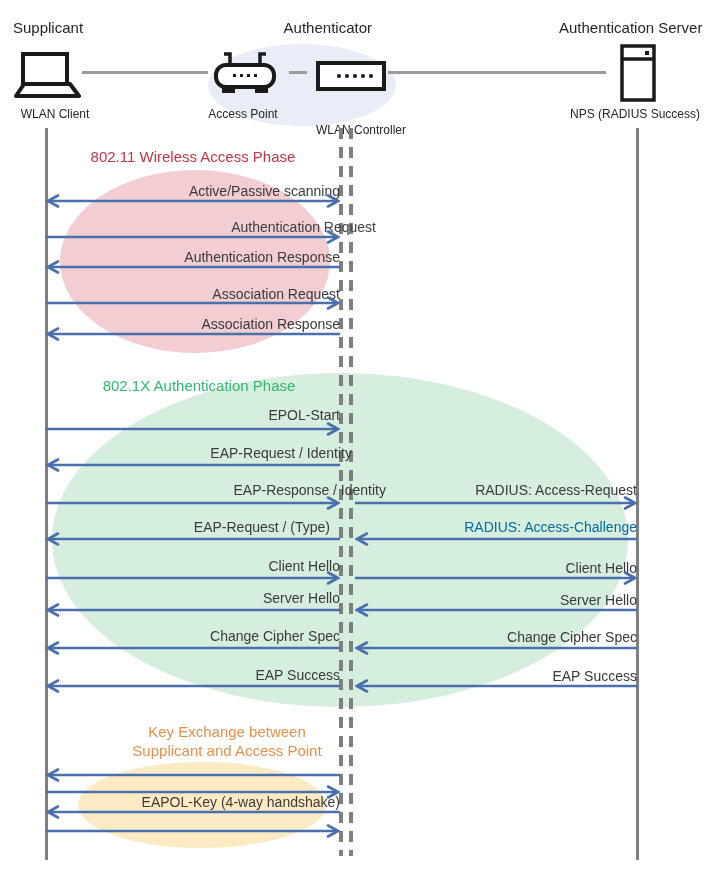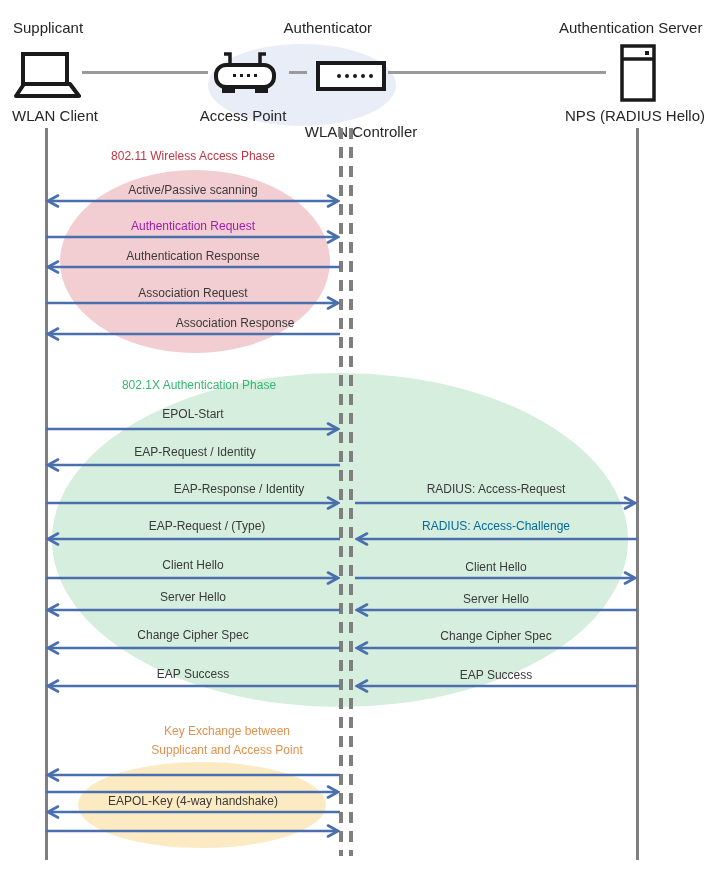--- a/index.html
+++ b/index.html
@@ -2,33 +2,33 @@
 <html><head>
 <meta charset="utf-8">
 <style>
   html,body{margin:0;padding:0;background:#fff;}
   .canvas{
     position:relative;width:713px;height:875px;background:#ffffff;
     font-family:"Liberation Sans",sans-serif;overflow:hidden;
   }
   
   .actor-role{position:absolute;top:19px;font-size:15px;color:#262626;white-space:nowrap;}
-  .device-label{position:absolute;top:107px;font-size:15px;color:#262626;text-align:center;white-space:nowrap;}
+  .device-label{position:absolute;top:107px;font-size:12px;color:#262626;text-align:center;white-space:nowrap;}
   .conn{position:absolute;top:71px;height:3px;background:#9b9b9b;}
   .hdr-ellipse{position:absolute;left:208px;top:44px;width:188px;height:82px;border-radius:50%;z-index:0;}
   .icon{position:absolute;z-index:1;}
   
   .lifeline{position:absolute;top:128px;height:732px;width:3px;background:#7f7f7f;z-index:2;}
   .lifeline-dashed{position:absolute;top:128px;height:728px;width:4px;z-index:2;
     background:repeating-linear-gradient(to bottom,#7f7f7f 0 11px,transparent 11px 19px);}
   
   .phase-ellipse{position:absolute;border-radius:50%;z-index:1;}
   
-  .phase-title{position:absolute;font-size:12px;text-align:center;z-index:3;line-height:19px;}
-  .msg-label{position:absolute;font-size:12px;color:#3a3a3a;text-align:center;z-index:3;white-space:nowrap;}
+  .phase-title{position:absolute;font-size:15px;text-align:center;z-index:3;line-height:19px;}
+  .msg-label{position:absolute;font-size:14px;color:#3a3a3a;text-align:right;z-index:3;white-space:nowrap;}
   .msg-arrow{position:absolute;z-index:3;}
 </style>
 </head>
 <body>
 
 <div class="canvas">
 
   <div class="hdr-ellipse" style="background: rgb(233, 237, 247);"></div>
 
   <div class="actor-role" style="left:13px;">Supplicant</div>
@@ -67,21 +67,21 @@
 
   <svg class="icon" style="left:620px;top:44px;" width="37" height="58" viewBox="0 0 37 58">
     <rect x="2" y="2" width="32" height="54" fill="#ffffff" stroke="#1a1a1a" stroke-width="3.5"></rect>
     <line x1="2" y1="15" x2="34" y2="15" stroke="#1a1a1a" stroke-width="3.5"></line>
     <rect x="25" y="7" width="4" height="4" fill="#1a1a1a"></rect>
   </svg>
 
   <div class="device-label" style="left:0px;width:110px;">WLAN Client</div>
   <div class="device-label" style="left:193px;width:100px;">Access Point</div>
   <div class="device-label" style="left:301px;width:120px;margin-top:16px;">WLAN Controller</div>
-  <div class="device-label" style="left:560px;width:150px;">NPS (RADIUS Hello)</div>
+  <div class="device-label" style="left:560px;width:150px;">NPS (RADIUS Success)</div>
 
   <div class="phase-ellipse" style="left: 60px; top: 170px; width: 270px; height: 183px; background: rgb(242, 205, 209);"></div>
   <div class="phase-ellipse" style="left: 52px; top: 373px; width: 576px; height: 334px; background: rgb(214, 238, 221);"></div>
   <div class="phase-ellipse" style="left: 78px; top: 762px; width: 248px; height: 86px; background: rgb(252, 235, 194);"></div>
 
   <div class="lifeline" style="left:45px;"></div>
   <div class="lifeline-dashed" style="left:339px;"></div>
   <div class="lifeline-dashed" style="left:349px;"></div>
   <div class="lifeline" style="left:636px;"></div>
 
@@ -92,56 +92,56 @@
     <div>Supplicant and Access Point</div>
   </div>
 
   <div id="messages">
       <div class="msg-label" style="left: 46px; width: 294px; top: 183px; color: rgb(58, 58, 58);">Active/Passive scanning</div>
       <svg class="msg-arrow" width="294" height="14" viewBox="0 0 294 14" style="left: 46px; top: 194px;">
         <line x1="3" x2="291" y1="7" y2="7" stroke="#4a6fae" stroke-width="2.4"></line>
         <path d="M 282 1.5 L 292 7 L 282 12.5" fill="none" stroke="#4a6fae" stroke-width="2.6" stroke-linecap="round" stroke-linejoin="miter"></path>
         <path d="M 12 1.5 L 2 7 L 12 12.5" fill="none" stroke="#4a6fae" stroke-width="2.6" stroke-linecap="round" stroke-linejoin="miter"></path>
       </svg>
-      <div class="msg-label" style="left: 46px; width: 294px; top: 219px; color: #a21caf;">Authentication Request</div>
+      <div class="msg-label" style="left: 46px; width: 294px; top: 219px; color: #404040; padding-left: 36px;">Authentication Request</div>
       <svg class="msg-arrow" width="294" height="14" viewBox="0 0 294 14" style="left: 46px; top: 230px;">
         <line x1="0" x2="291" y1="7" y2="7" stroke="#4a6fae" stroke-width="2.4"></line>
         <path d="M 282 1.5 L 292 7 L 282 12.5" fill="none" stroke="#4a6fae" stroke-width="2.6" stroke-linecap="round" stroke-linejoin="miter"></path>
       </svg>
       <div class="msg-label" style="left: 46px; width: 294px; top: 249px; color: rgb(58, 58, 58);">Authentication Response</div>
       <svg class="msg-arrow" width="294" height="14" viewBox="0 0 294 14" style="left: 46px; top: 260px;">
         <line x1="3" x2="294" y1="7" y2="7" stroke="#4a6fae" stroke-width="2.4"></line>
         <path d="M 12 1.5 L 2 7 L 12 12.5" fill="none" stroke="#4a6fae" stroke-width="2.6" stroke-linecap="round" stroke-linejoin="miter"></path>
       </svg>
       <div class="msg-label" style="left: 46px; width: 294px; top: 286px; color: rgb(58, 58, 58);">Association Request</div>
       <svg class="msg-arrow" width="294" height="14" viewBox="0 0 294 14" style="left: 46px; top: 296px;">
         <line x1="0" x2="291" y1="7" y2="7" stroke="#4a6fae" stroke-width="2.4"></line>
         <path d="M 282 1.5 L 292 7 L 282 12.5" fill="none" stroke="#4a6fae" stroke-width="2.6" stroke-linecap="round" stroke-linejoin="miter"></path>
       </svg>
-      <div class="msg-label" style="left: 46px; width: 294px; top: 316px; color: rgb(58, 58, 58); padding-left: 42px;">Association Response</div>
+      <div class="msg-label" style="left: 46px; width: 294px; top: 316px; color: rgb(58, 58, 58);">Association Response</div>
       <svg class="msg-arrow" width="294" height="14" viewBox="0 0 294 14" style="left: 46px; top: 327px;">
         <line x1="3" x2="294" y1="7" y2="7" stroke="#4a6fae" stroke-width="2.4"></line>
         <path d="M 12 1.5 L 2 7 L 12 12.5" fill="none" stroke="#4a6fae" stroke-width="2.6" stroke-linecap="round" stroke-linejoin="miter"></path>
       </svg>
       <div class="msg-label" style="left: 46px; width: 294px; top: 407px; color: rgb(58, 58, 58);">EPOL-Start</div>
       <svg class="msg-arrow" width="294" height="14" viewBox="0 0 294 14" style="left: 46px; top: 422px;">
         <line x1="0" x2="291" y1="7" y2="7" stroke="#4a6fae" stroke-width="2.4"></line>
         <path d="M 282 1.5 L 292 7 L 282 12.5" fill="none" stroke="#4a6fae" stroke-width="2.6" stroke-linecap="round" stroke-linejoin="miter"></path>
       </svg>
-      <div class="msg-label" style="left: 48px; width: 294px; top: 445px; color: rgb(58, 58, 58);">EAP-Request / Identity</div>
+      <div class="msg-label" style="left: 58px; width: 294px; top: 445px; color: rgb(58, 58, 58);">EAP-Request / Identity</div>
       <svg class="msg-arrow" width="294" height="14" viewBox="0 0 294 14" style="left: 46px; top: 458px;">
         <line x1="3" x2="294" y1="7" y2="7" stroke="#4a6fae" stroke-width="2.4"></line>
         <path d="M 12 1.5 L 2 7 L 12 12.5" fill="none" stroke="#4a6fae" stroke-width="2.6" stroke-linecap="round" stroke-linejoin="miter"></path>
       </svg>
       <div class="msg-label" style="left: 46px; width: 294px; top: 482px; color: rgb(58, 58, 58); padding-left: 46px;">EAP-Response / Identity</div>
       <svg class="msg-arrow" width="294" height="14" viewBox="0 0 294 14" style="left: 46px; top: 496px;">
         <line x1="0" x2="291" y1="7" y2="7" stroke="#4a6fae" stroke-width="2.4"></line>
         <path d="M 282 1.5 L 292 7 L 282 12.5" fill="none" stroke="#4a6fae" stroke-width="2.6" stroke-linecap="round" stroke-linejoin="miter"></path>
       </svg>
-      <div class="msg-label" style="left: 60px; width: 294px; top: 519px; color: rgb(58, 58, 58);">EAP-Request / (Type)</div>
+      <div class="msg-label" style="left: 36px; width: 294px; top: 519px; color: rgb(58, 58, 58);">EAP-Request / (Type)</div>
       <svg class="msg-arrow" width="294" height="14" viewBox="0 0 294 14" style="left: 46px; top: 532px;">
         <line x1="3" x2="294" y1="7" y2="7" stroke="#4a6fae" stroke-width="2.4"></line>
         <path d="M 12 1.5 L 2 7 L 12 12.5" fill="none" stroke="#4a6fae" stroke-width="2.6" stroke-linecap="round" stroke-linejoin="miter"></path>
       </svg>
       <div class="msg-label" style="left: 46px; width: 294px; top: 558px; color: rgb(58, 58, 58);">Client Hello</div>
       <svg class="msg-arrow" width="294" height="14" viewBox="0 0 294 14" style="left: 46px; top: 571px;">
         <line x1="0" x2="291" y1="7" y2="7" stroke="#4a6fae" stroke-width="2.4"></line>
         <path d="M 282 1.5 L 292 7 L 282 12.5" fill="none" stroke="#4a6fae" stroke-width="2.6" stroke-linecap="round" stroke-linejoin="miter"></path>
       </svg>
       <div class="msg-label" style="left: 46px; width: 294px; top: 590px; color: rgb(58, 58, 58);">Server Hello</div>

